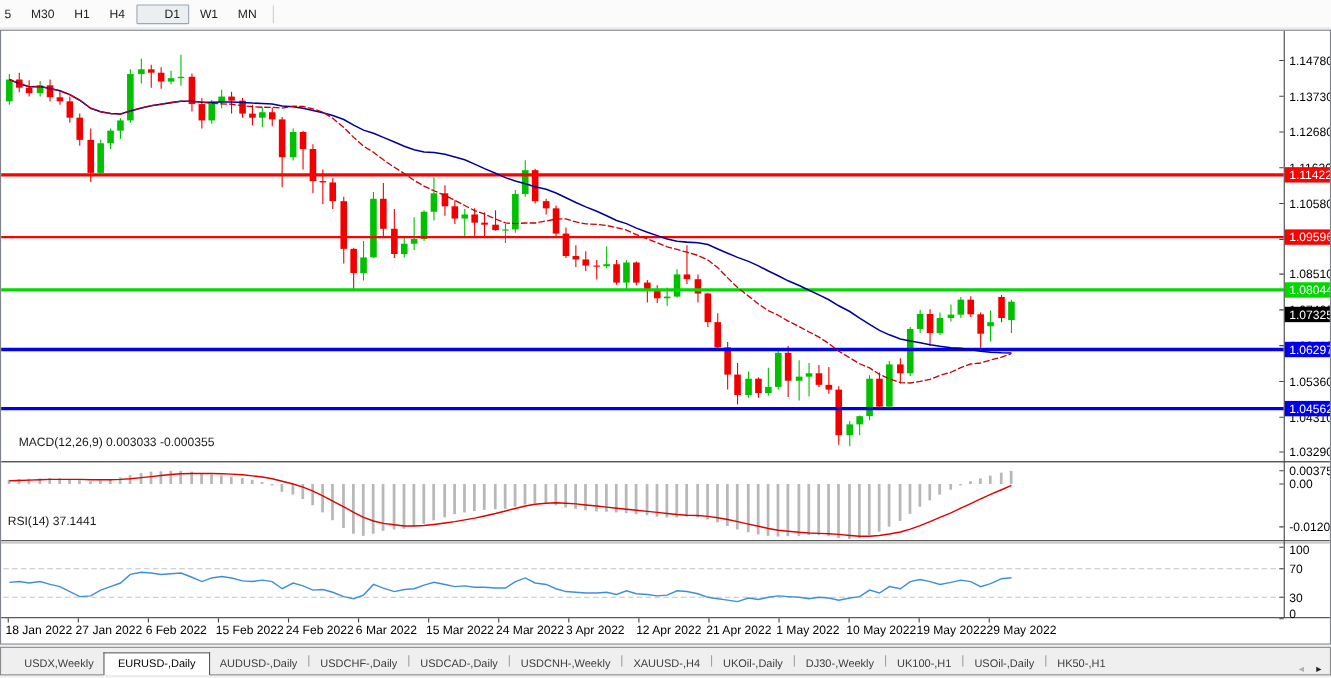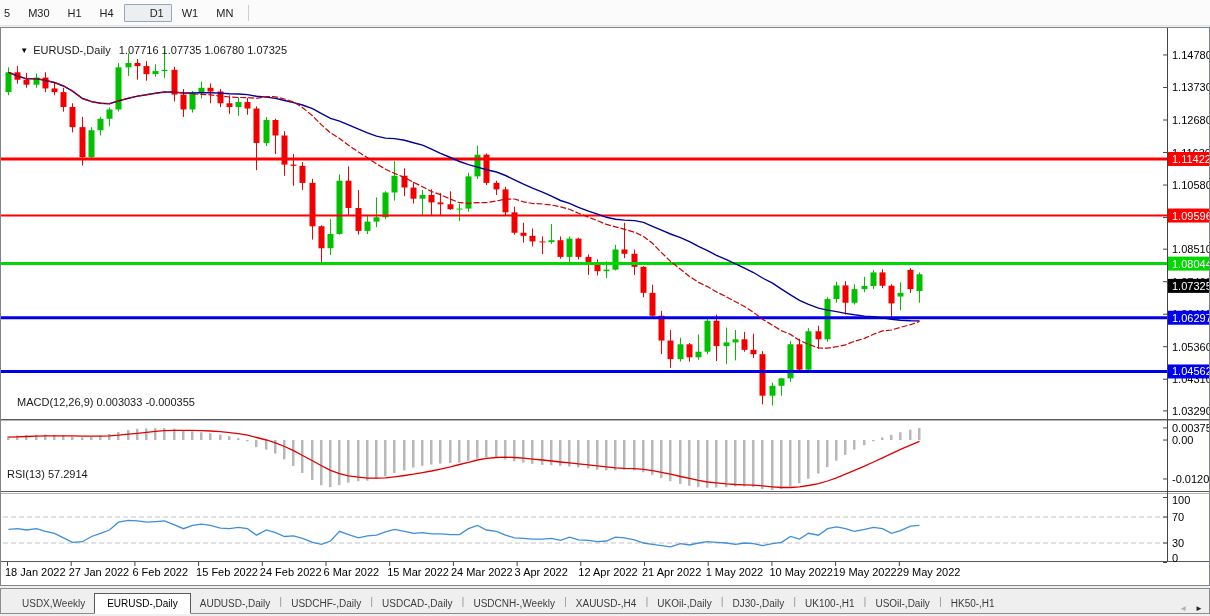--- a/index.html
+++ b/index.html
@@ -450,43 +450,40 @@
         <line x1="707.2" y1="534" x2="707.2" y2="538" stroke="#444"></line>
         <text font-size="11" font-family="Liberation Sans, sans-serif" fill="#000" x="704.7" y="548">1 May 2022</text>
         <line x1="770.9000000000001" y1="534" x2="770.9000000000001" y2="538" stroke="#444"></line>
         <text font-size="11" font-family="Liberation Sans, sans-serif" fill="#000" x="768.4000000000001" y="548">10 May 2022</text>
         <line x1="834.6" y1="534" x2="834.6" y2="538" stroke="#444"></line>
         <text font-size="11" font-family="Liberation Sans, sans-serif" fill="#000" x="832.1" y="548">19 May 2022</text>
         <line x1="898.3000000000001" y1="534" x2="898.3000000000001" y2="538" stroke="#444"></line>
         <text font-size="11" font-family="Liberation Sans, sans-serif" fill="#000" x="895.8000000000001" y="548">29 May 2022</text>
       </g>
     </svg>
-  <div class="pane-label" id="chart-title">
-    <span class="arr">▼</span><span class="sym">EURUSD-,Daily</span><span>1.07716 1.07735 1.06780 1.07325</span>
-  </div>
   <div class="pane-label" id="macd-label">MACD(12,26,9) 0.003033 -0.000355</div>
-  <div class="pane-label" id="rsi-label">RSI(13) 57.2914</div>
+  <div class="pane-label" id="rsi-label">RSI(14) 37.1441</div>
 </div>
 
 <div id="tab-bar">
     <div class="tab" style="margin-left: 12px;">USDX,Weekly</div>
     <div class="tab active">EURUSD-,Daily</div>
     <div class="tab">AUDUSD-,Daily</div>
     <span class="tab-sep">|</span>
     <div class="tab">USDCHF-,Daily</div>
     <span class="tab-sep">|</span>
     <div class="tab">USDCAD-,Daily</div>
     <span class="tab-sep">|</span>
     <div class="tab">USDCNH-,Weekly</div>
     <span class="tab-sep">|</span>
     <div class="tab">XAUUSD-,H4</div>
     <span class="tab-sep">|</span>
     <div class="tab">UKOil-,Daily</div>
     <span class="tab-sep">|</span>
-    <div class="tab">DJ30-,Daily</div>
+    <div class="tab">DJ30-,Weekly</div>
     <span class="tab-sep">|</span>
     <div class="tab">UK100-,H1</div>
     <span class="tab-sep">|</span>
     <div class="tab">USOil-,Daily</div>
     <span class="tab-sep">|</span>
     <div class="tab">HK50-,H1</div>
     <div id="tab-nav">
       <span id="tab-prev" class="nav-arrow">◄</span>
       <span id="tab-next" class="nav-arrow">►</span>
     </div>

